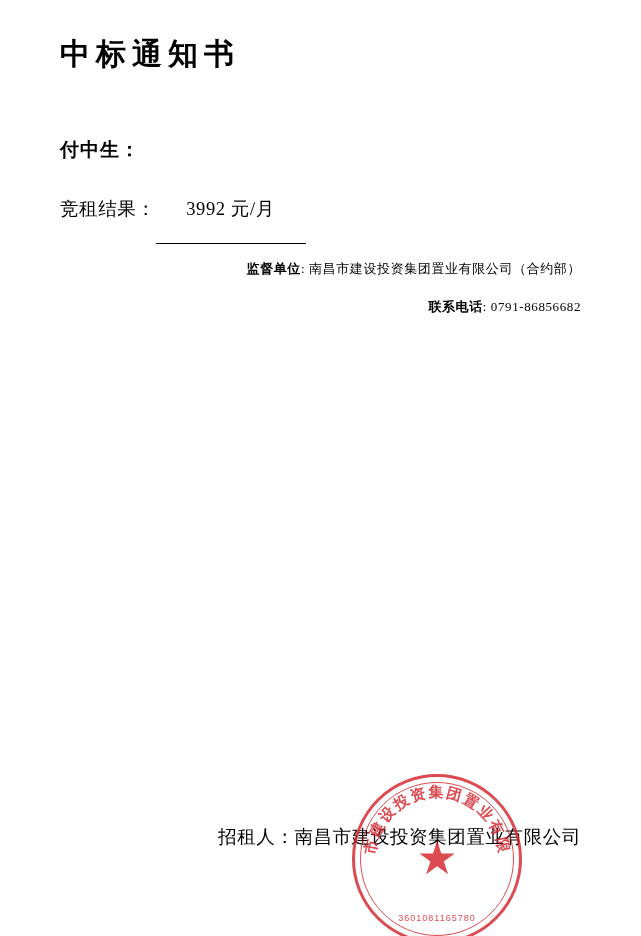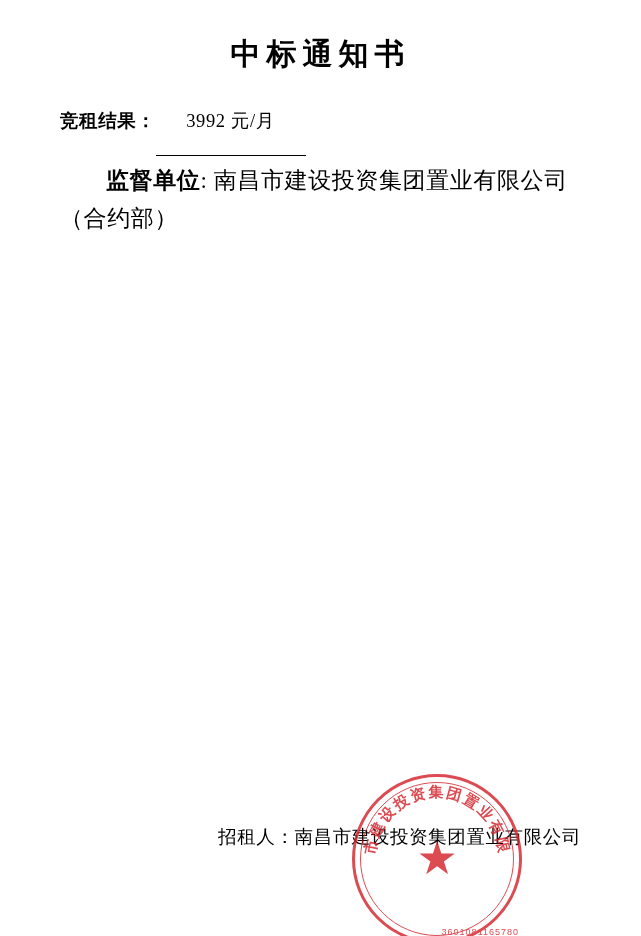--- a/index.html
+++ b/index.html
@@ -16,21 +16,21 @@
     overflow: hidden;
   }
   .page {
     position: relative;
     width: 641px;
     height: 936px;
     box-sizing: border-box;
     padding: 0 60px;
   }
   .doc-title {
-    text-align: center;
+    text-align: left;
     font-size: 30px;
     font-weight: bold;
     letter-spacing: 6px;
     margin-top: 34px;
     margin-bottom: 0;
     font-family: "Liberation Serif", "DejaVu Serif", serif;
   }
   .salutation {
     margin-top: 62px;
     font-size: 19px;
@@ -55,21 +55,21 @@
     text-underline-offset: 4px;
   }
   .result-row {
     margin-top: 28px;
     font-size: 18.5px;
     line-height: 36px;
     letter-spacing: 0.6px;
     white-space: nowrap;
   }
   .result-label {
-    font-weight: bold;
+    font-weight: normal;
     text-align: center;
   }
   .result-value {
     display: inline-block;
     min-width: 130px;
     text-align: center;
     border-bottom: 1.4px solid #000;
     padding: 0 10px 16px 10px;
     font-weight: normal;
   }
@@ -80,23 +80,24 @@
     text-align: justify;
     text-justify: inter-ideograph;
   }
   .notice-block p {
     margin: 0;
     text-indent: 2em;
     letter-spacing: 0.6px;
   }
   .contact-block {
     margin-top: 6px;
-    font-size: 23px;
+    font-size: 13px;
     line-height: 38px;
     letter-spacing: 0.6px;
+    text-align: right;
   }
   .contact-block p {
     margin: 0;
     text-indent: 2em;
   }
   .contact-label {
     font-weight: bold;
   }
   .signature-block {
     position: absolute;
@@ -155,43 +156,45 @@
     fill: #d4242c;
     font-size: 15px;
     font-weight: bold;
     font-family: "Liberation Serif", "DejaVu Serif", serif;
     letter-spacing: 2px;
   }
   .seal .seal-code {
     position: absolute;
     left: 0;
     right: 0;
-    bottom: 4px;
-    text-align: right;
+    bottom: 18px;
+    text-align: center;
     font-size: 9px;
     letter-spacing: 1px;
     font-family: "Liberation Sans", sans-serif;
   }
 </style>
 </head>
 <body>
 
 <div class="page">
 
   <div class="doc-title">中标通知书</div>
 
+  <div class="salutation">付中生：</div>
 
 
   <div class="result-row">
     <span class="result-label">竞租结果：</span><span class="result-value">3992 元/月</span>
   </div>
 
 
   <div class="contact-block">
     <p><span class="contact-label">监督单位</span><span>: 南昌市建设投资集团置业有限公司（合约部）</span></p>
+    <p><span class="contact-label">联系电话</span><span>: 0791-86856682</span></p>
   </div>
 
   <div class="signature-block">
     <div class="signature-line"><span>招租人：</span><span>南昌市建设投资集团置业有限公司</span></div>
   </div>
 
   <div class="seal">
     <div class="ring"></div>
     <svg class="arc-text" viewBox="0 0 164 164">
       <defs>

